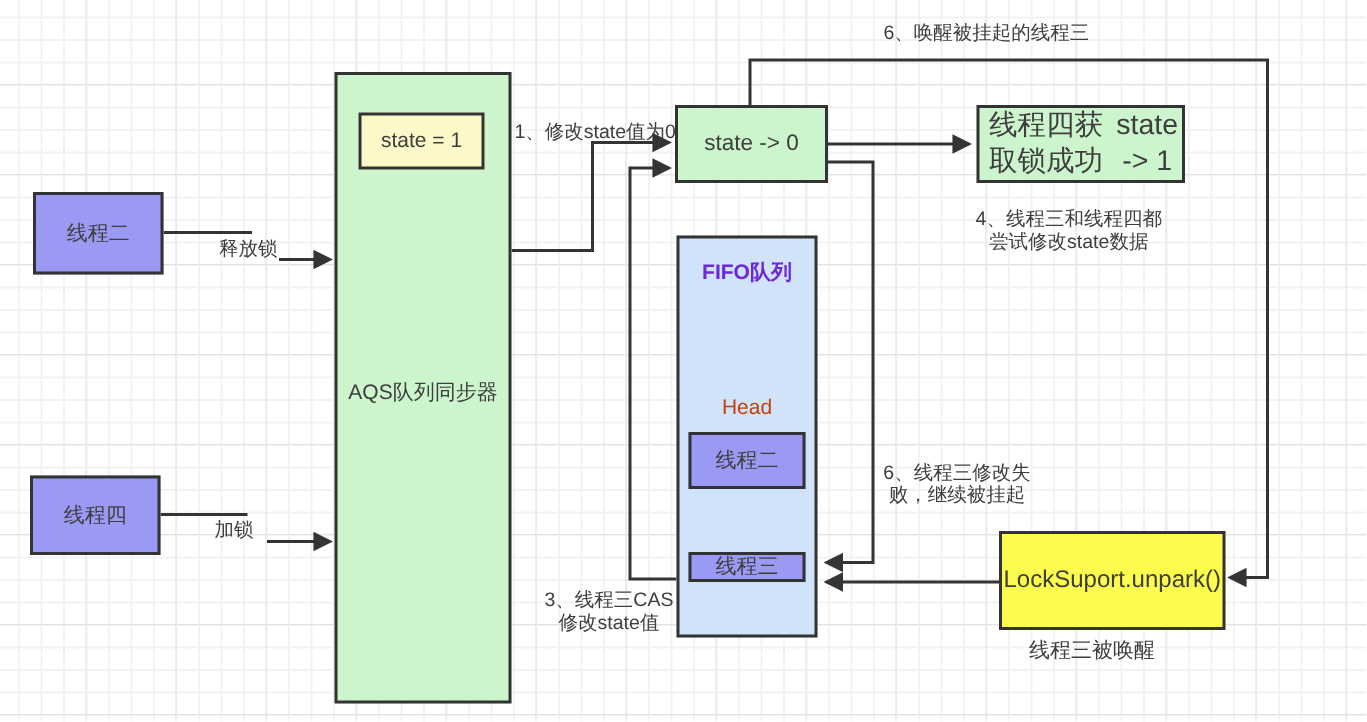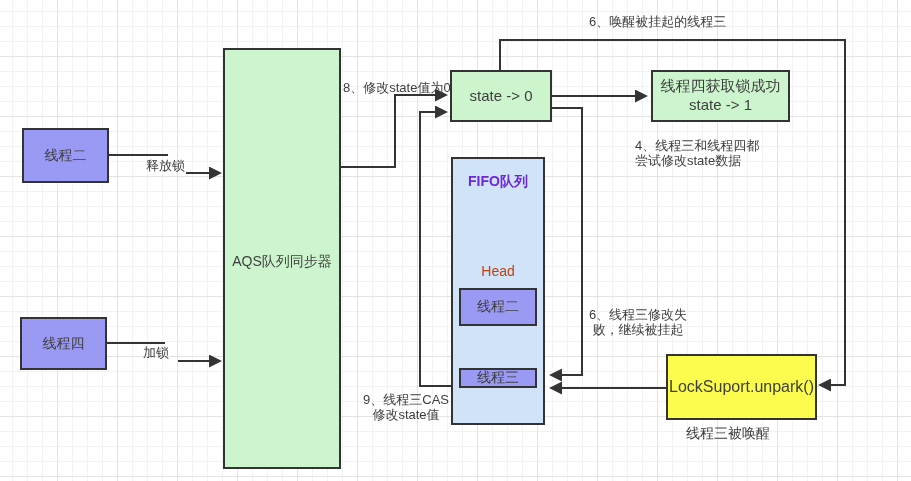--- a/index.html
+++ b/index.html
@@ -31,21 +31,21 @@
   .yellow{background:var(--yellow,#fcfc4e);}
   .aqs{align-items:flex-start;}
   .aqs-title{position:absolute;left:0;top:203px;width:100%;text-align:center;font-size:14px;}
   .fifo-title{position:absolute;left:0;top:14px;width:100%;text-align:center;font-weight:bold;font-size:14px;color:#6d28d9;}
   .fifo-head{position:absolute;left:0;top:104px;width:100%;text-align:center;font-size:14px;color:#c2410c;}
   .innerbox{position:absolute;box-sizing:border-box;border:2px solid var(--border,#333333);
     display:flex;align-items:center;justify-content:center;font-size:14px;color:var(--text,#3e3e3e);}
   .lbl{position:absolute;z-index:3;font-size:13px;color:var(--text,#3e3e3e);white-space:nowrap;line-height:15px;}
   .lbl.multi{white-space:normal;}
   .unpark-text{font-size:16px;}
-  .success-box{flex-direction:column;font-size:15px;}
+  .success-box{flex-direction:row;font-size:19px;}
 </style>
 </head>
 <body>
 
 <div class="stage">
 
   <svg class="edges" width="911" height="481" viewBox="0 0 911 481">
     <defs>
       <marker id="arw" viewBox="0 0 10 10" refX="8.5" refY="5" markerWidth="6.5" markerHeight="6.5" orient="auto">
         <path class="arrowhead" d="M0 0 L10 5 L0 10 z"></path>
@@ -66,20 +66,23 @@
   <div class="box purple" style="left:22px;top:128px;width:87px;height:55px">
     <span>线程二</span>
   </div>
   <div class="box green aqs" style="left:223px;top:48px;width:118px;height:421px">
     <div class="aqs-title">AQS队列同步器</div>
   </div>
 
   <div class="box purple" style="left:20px;top:317px;width:87px;height:53px">
     <span>线程四</span>
   </div>
+  <div class="box paleyellow" style="left:239px;top:75px;width:84px;height:38px">
+    <span>state = 1</span>
+  </div>
 
   <div class="box green" style="left:450px;top:70px;width:102px;height:52px;font-size:15px">
     <span>state -&gt; 0</span>
   </div>
 
   <div class="box green success-box" style="left:651px;top:70px;width:139px;height:52px">
     <span>线程四获取锁成功</span>
     <span>state -&gt; 1</span>
   </div>
 
@@ -94,27 +97,27 @@
     </div>
   </div>
 
   <div class="box yellow unpark-text" style="left:666px;top:354px;width:151px;height:66px">
     <span>LockSuport.unpark()</span>
   </div>
   <div class="lbl" style="left:686px;top:426px;font-size:14px">线程三被唤醒</div>
 
   <div class="lbl" style="left:146px;top:158px">释放锁</div>
   <div class="lbl" style="left:143px;top:345px">加锁</div>
-  <div class="lbl" style="left:343px;top:80px">8、修改state值为0</div>
+  <div class="lbl" style="left:343px;top:80px">1、修改state值为0</div>
   <div class="lbl" style="left:589px;top:14px">6、唤醒被挂起的线程三</div>
   <div class="lbl multi" style="left:358px;top:392px;width:96px;text-align:center">
-    <span>9、线程三CAS</span><br>
+    <span>3、线程三CAS</span><br>
     <span>修改state值</span>
   </div>
-  <div class="lbl multi" style="left:635px;top:138px;width:155px;">
+  <div class="lbl multi" style="left:635px;top:138px;width:155px;text-align:center">
     <span>4、线程三和线程四都</span><br>
     <span>尝试修改state数据</span>
   </div>
   <div class="lbl multi" style="left:583px;top:307px;width:110px;text-align:center">
     <span>6、线程三修改失</span><br>
     <span>败，继续被挂起</span>
   </div>
 
 </div>
 

